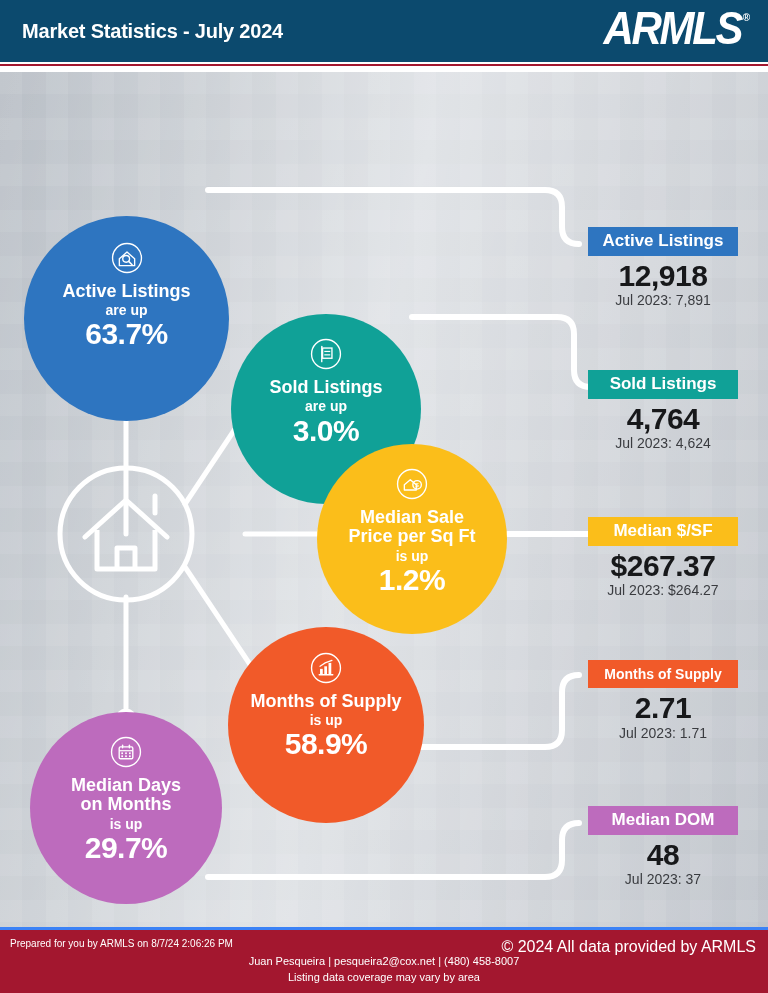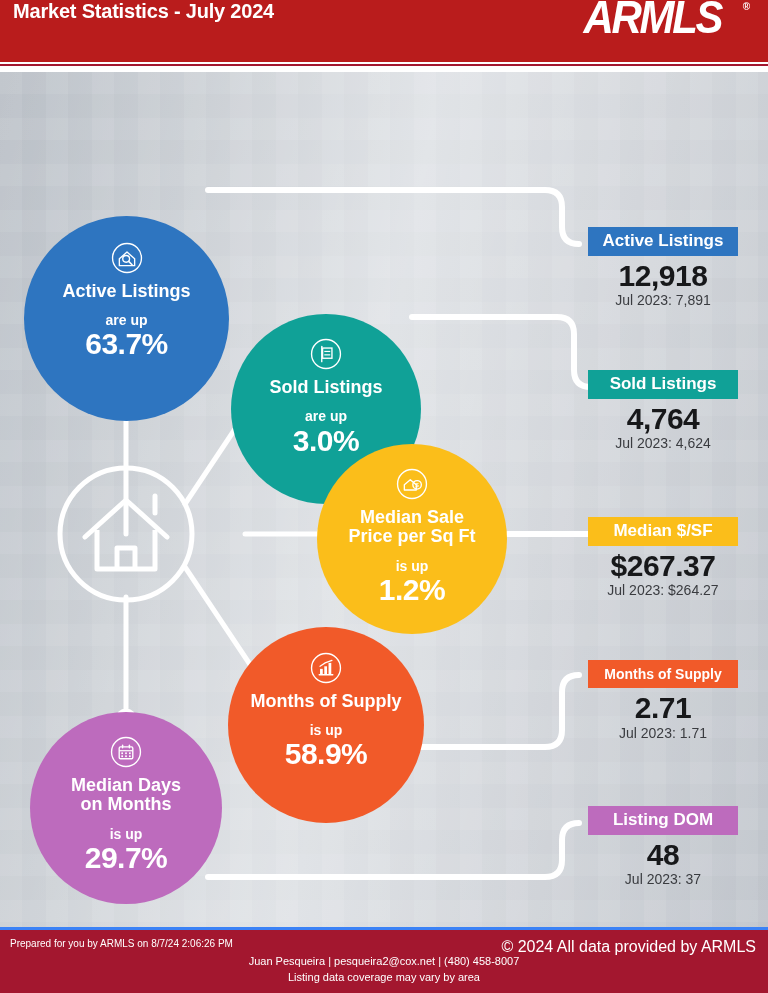--- a/index.html
+++ b/index.html
@@ -18,38 +18,37 @@
     height: 993px;
     background: #ffffff;
   }
 
   
   .header {
     position: absolute;
     left: 0; top: 0;
     width: 768px;
     height: 62px;
-    background: #b91c1c;
+    background: #0c4a6e;
     display: flex;
-    align-items: flex-start;
+    align-items: center;
     justify-content: space-between;
-    padding: 0 18px 0 13px;
+    padding: 0 18px 0 22px;
   }
   .header-title {
     color: #ffffff;
     font-size: 20px;
     font-weight: bold;
     letter-spacing: -0.2px;
     white-space: nowrap;
   }
   .logo-wrap {
     display: flex;
     align-items: flex-start;
     line-height: 1;
-    gap: 20px;
   }
   .logo-text {
     color: #ffffff;
     font-size: 40px;
     font-weight: bold;
     font-style: italic;
     letter-spacing: -2.2px;
     font-family: "Liberation Sans", sans-serif;
     transform: scaleY(1.15) scaleX(1.05);
     transform-origin: right bottom;
@@ -127,21 +126,21 @@
     font-size: 18px;
     font-weight: bold;
     line-height: 1.08;
     margin-top: 7px;
     padding: 0 8px;
   }
   .bubble .b-sub {
     font-size: 14px;
     font-weight: bold;
     line-height: 1.1;
-    margin-top: 12px;
+    margin-top: 2px;
   }
   .bubble .b-val {
     font-size: 30px;
     font-weight: bold;
     line-height: 1.05;
     letter-spacing: -0.5px;
   }
 
   
   .stat {
@@ -351,21 +350,21 @@
       <div class="stat-prev">Jul 2023: $264.27</div>
     </div>
 
     <div class="stat" style="top:588px;">
       <div class="stat-badge small" style="background:#f15a29;">Months of Supply</div>
       <div class="stat-value">2.71</div>
       <div class="stat-prev">Jul 2023: 1.71</div>
     </div>
 
     <div class="stat" style="top:734px;">
-      <div class="stat-badge" style="background:#bd6bbd;">Listing DOM</div>
+      <div class="stat-badge" style="background:#bd6bbd;">Median DOM</div>
       <div class="stat-value">48</div>
       <div class="stat-prev">Jul 2023: 37</div>
     </div>
 
   </div>
 
   <div class="footer">
     <div class="footer-left">Prepared for you by ARMLS on 8/7/24 2:06:26 PM</div>
     <div class="footer-right">© 2024 All data provided by ARMLS</div>
     <div class="footer-center">

